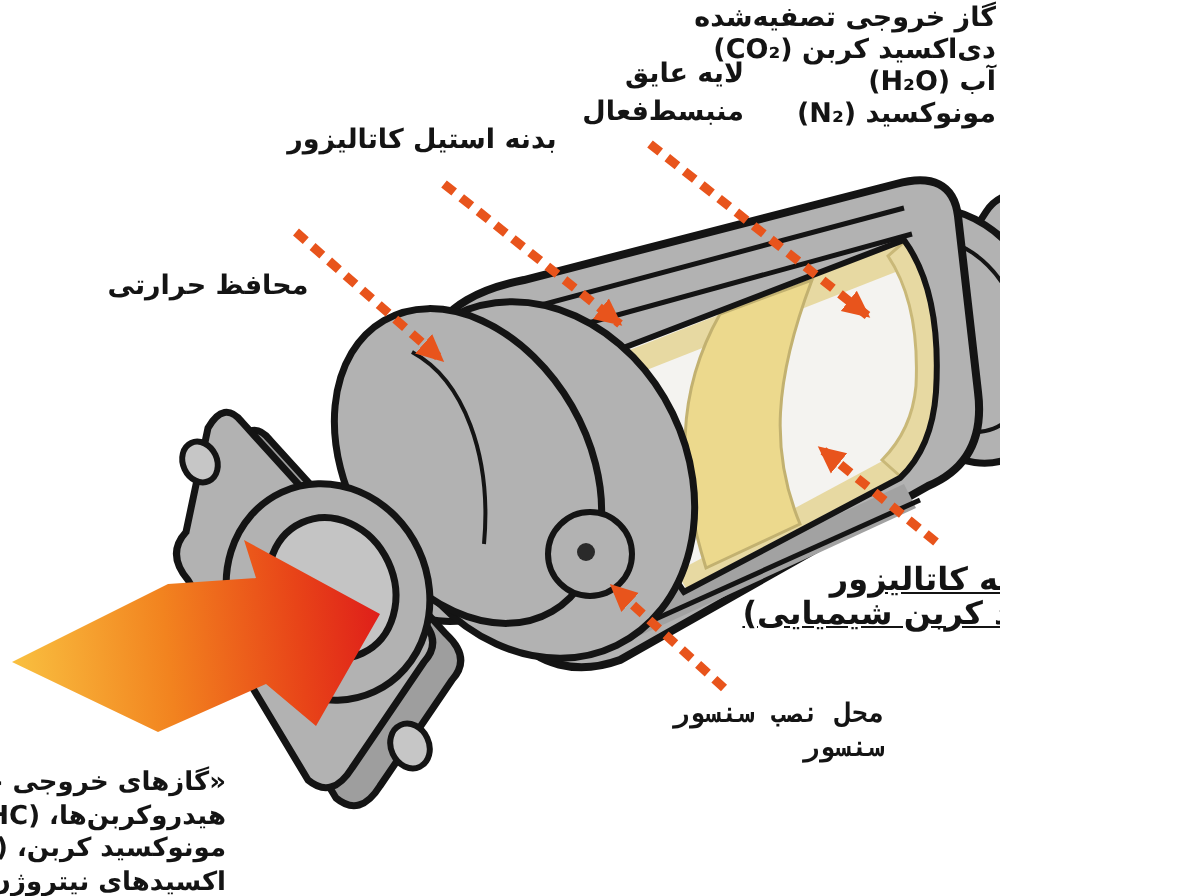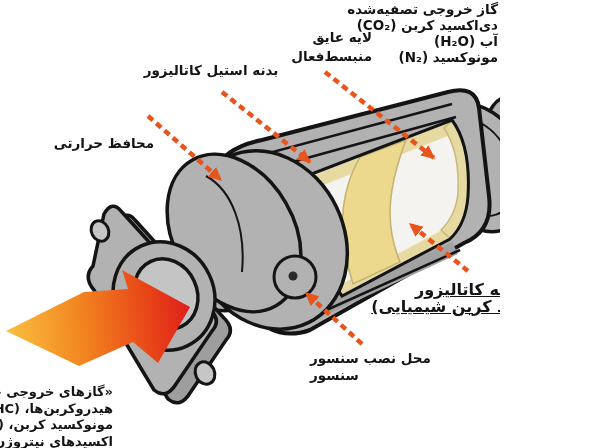--- a/index.html
+++ b/index.html
@@ -12,21 +12,21 @@
     position:absolute;color:#141414;font-weight:bold;font-size:13px;line-height:16px;
     direction:rtl;white-space:nowrap;
   }
   .lbl div{white-space:nowrap;}
   .tr{right:2px;top:1px;text-align:right;font-size:13.5px;line-height:16px;}
   .ins{left:248px;top:28px;width:124px;line-height:19px;font-size:13.5px;}
   .steel{left:122px;top:62px;width:178px;text-align:center;font-size:13.5px;}
   .heat{left:46px;top:105px;width:116px;text-align:center;font-size:13.5px;margin-top:30px;}
   .raw{left:0px;top:384px;width:113px;text-align:right;padding-right:2px;line-height:16.5px;}
   .core{left:410px;top:282px;width:128px;text-align:center;line-height:16.5px;font-size:16px;text-decoration:underline;}
-  .o2{left:310px;top:350px;width:132px;text-align:left;line-height:17px;font-size:13.5px;}
+  .o2{left:310px;top:350px;width:132px;text-align:right;line-height:17px;font-size:13.5px;font-family:Liberation Mono, monospace;}
 </style>
 </head>
 <body>
 
 <div id="stage">
 
   <svg id="art" width="600" height="448" viewBox="0 0 600 448">
     <defs>
       <linearGradient id="hotGrad" gradientUnits="userSpaceOnUse" x1="6" y1="330" x2="190" y2="312">
         <stop offset="0" stop-color="#f9c040"></stop>

